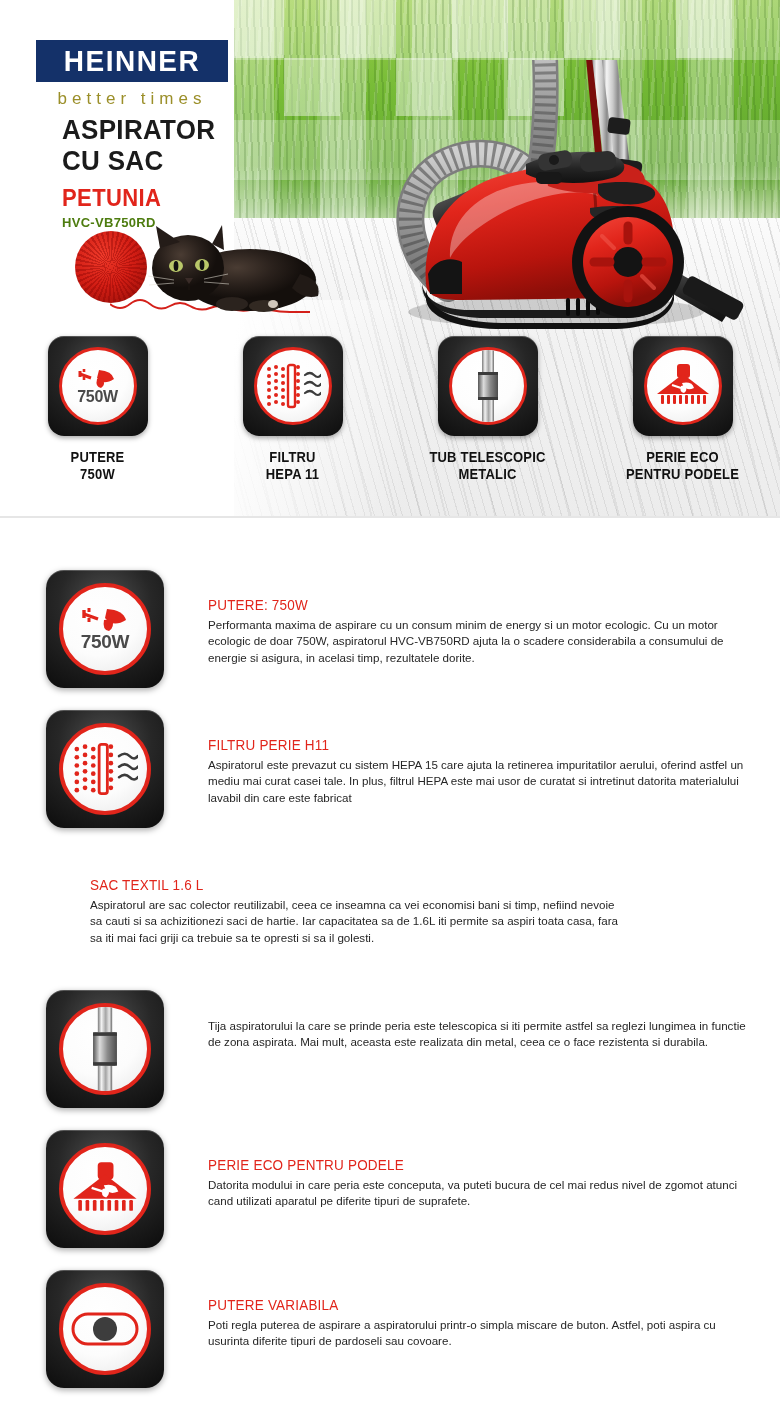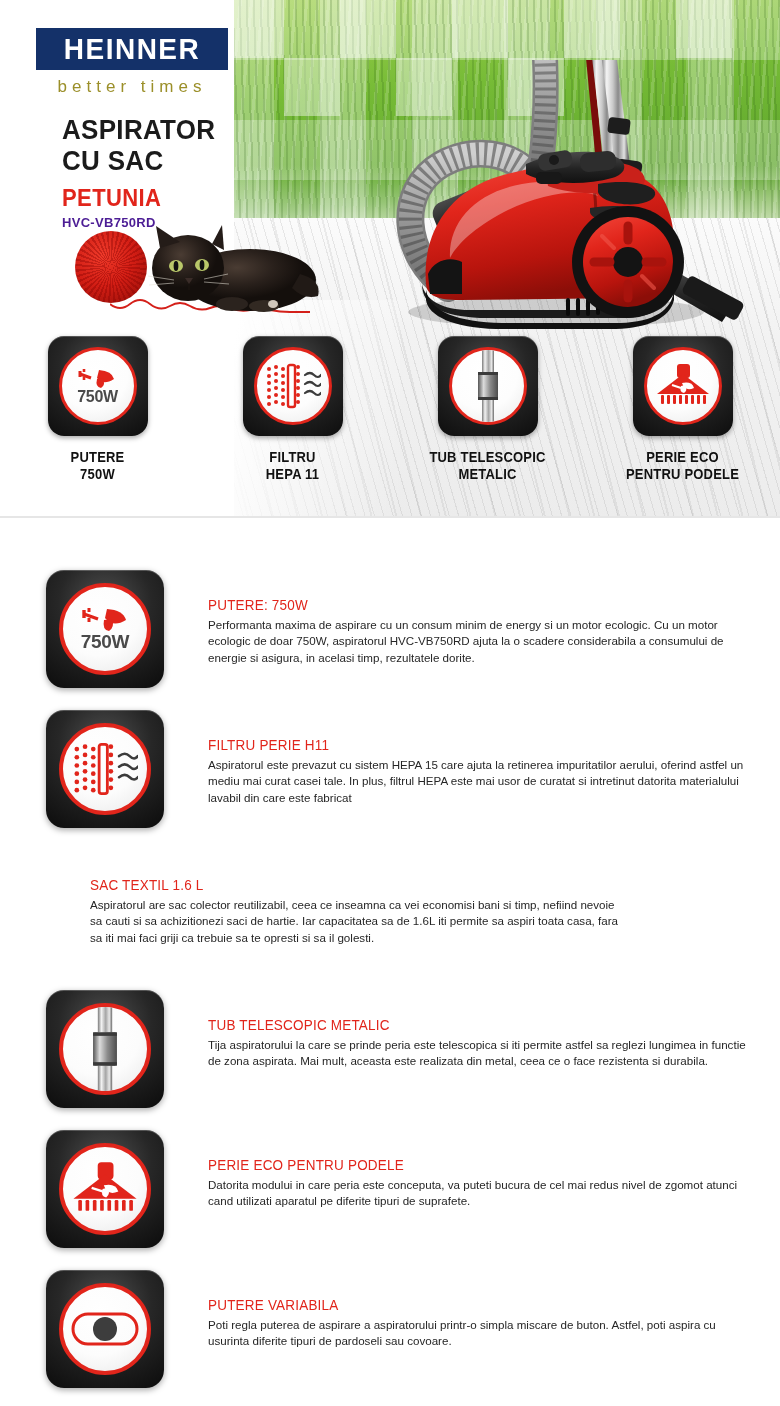--- a/index.html
+++ b/index.html
@@ -105,21 +105,21 @@
     background: linear-gradient(100deg,#ffffff 0%, #ffffff 55%, rgba(255,255,255,0) 100%);
     z-index: 3;
   }
   .hero-bottomline {
     position: absolute;
     left: 0; top: 516px; width: 780px; height: 2px;
     background: #e6e6e6; z-index: 9;
   }
 
   
-  .logo-wrap { position: absolute; left: 36px; top: 28px; z-index: 10; }
+  .logo-wrap { position: absolute; left: 36px; top: 40px; z-index: 10; }
   .logo-box {
     width: 192px; height: 42px;
     background: #143169;
     display: flex; align-items: center; justify-content: center;
   }
   .logo-text {
     color: #ffffff;
     font-size: 28px;
     font-weight: bold;
     letter-spacing: 1.5px;
@@ -152,21 +152,21 @@
     margin-top: 13px;
     color: #e1251b;
     font-size: 22px;
     font-weight: bold;
     letter-spacing: .4px;
     transform: scaleY(1.05);
     transform-origin: left top;
   }
   .title-sku {
     margin-top: 4px;
-    color: #4c1d95;
+    color: #4d7c0f;
     font-size: 13px;
     font-weight: bold;
     letter-spacing: .3px;
   }
 
   
   .kitten {
     position: absolute;
     left: 140px; top: 222px;
     width: 180px; height: 92px;
@@ -704,21 +704,20 @@
             </linearGradient>
           </defs>
           <rect x="9" y="0" width="12" height="72" fill="url(#tubeA2)"></rect>
           <rect x="5" y="22" width="20" height="28" rx="2" fill="url(#tubeB2)"></rect>
           <rect x="5" y="22" width="20" height="3" fill="#3a3a3a"></rect>
           <rect x="5" y="47" width="20" height="3" fill="#3a3a3a"></rect>
         </svg>
       </div>
     </div>
     <div class="detail-text">
-      <div class="detail-title">TUB TELESCOPIC METALIC</div>
       <div class="detail-body">Tija aspiratorului la care se prinde peria este telescopica si iti permite astfel sa reglezi lungimea in functie de zona aspirata. Mai mult, aceasta este realizata din metal, ceea ce o face rezistenta si durabila.</div>
     </div>
   </div>
 
   <div class="detail-row">
     <div class="detail-tile">
       <div class="disc">
         <svg width="68" height="54" viewBox="0 0 56 44">
           <rect x="22" y="0" width="13" height="14" rx="3" fill="#e1251b"></rect>
           <path d="M28 10 L54 30 L2 30 Z" fill="#e1251b"></path>

